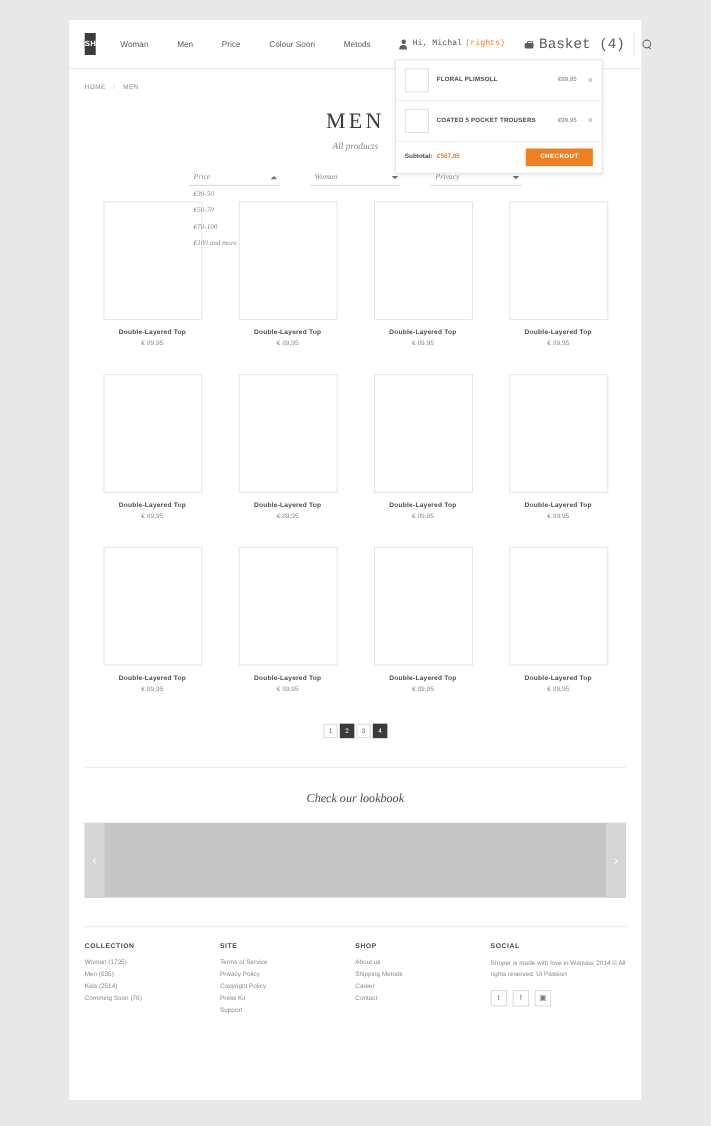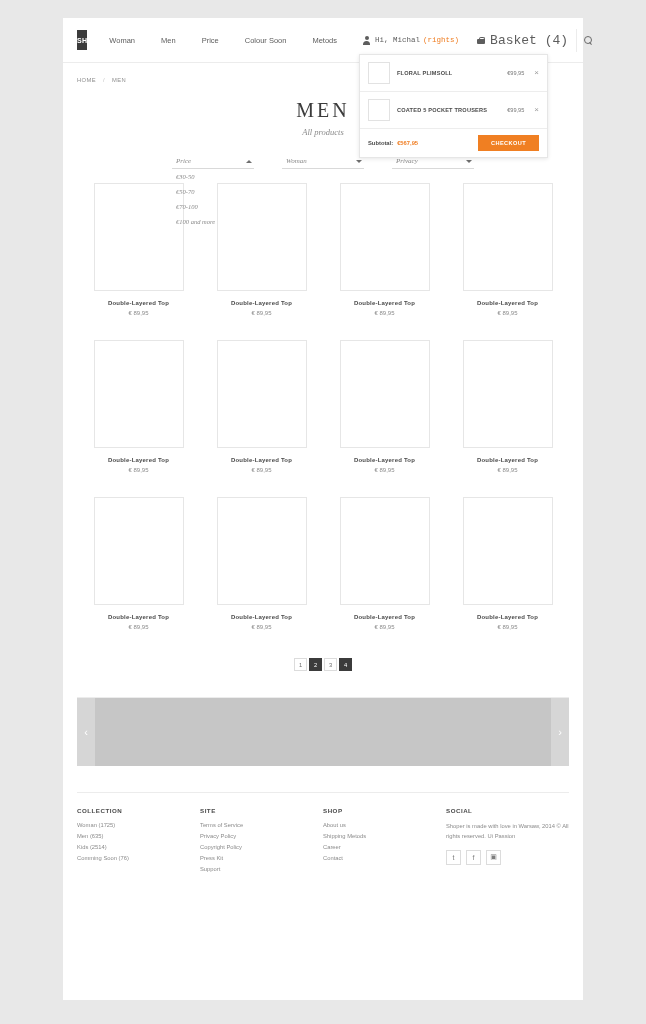--- a/index.html
+++ b/index.html
@@ -502,20 +502,21 @@
     </div>
 
     <div class="pagination">
       <div class="page-btn">1</div>
       <div class="page-btn active">2</div>
       <div class="page-btn">3</div>
       <div class="page-btn active">4</div>
     </div>
 
     <div class="lookbook-sep"></div>
+    <div class="lookbook-title">Check our lookbook</div>
     <div class="lookbook">
       <div class="look-arrow left">‹</div>
       <div class="look-arrow right">›</div>
     </div>
 
     <div class="footer">
       <div class="fcol">
         <h4>COLLECTION</h4>
         <a href="#">Woman (1725)</a>
         <a href="#">Men (635)</a>

